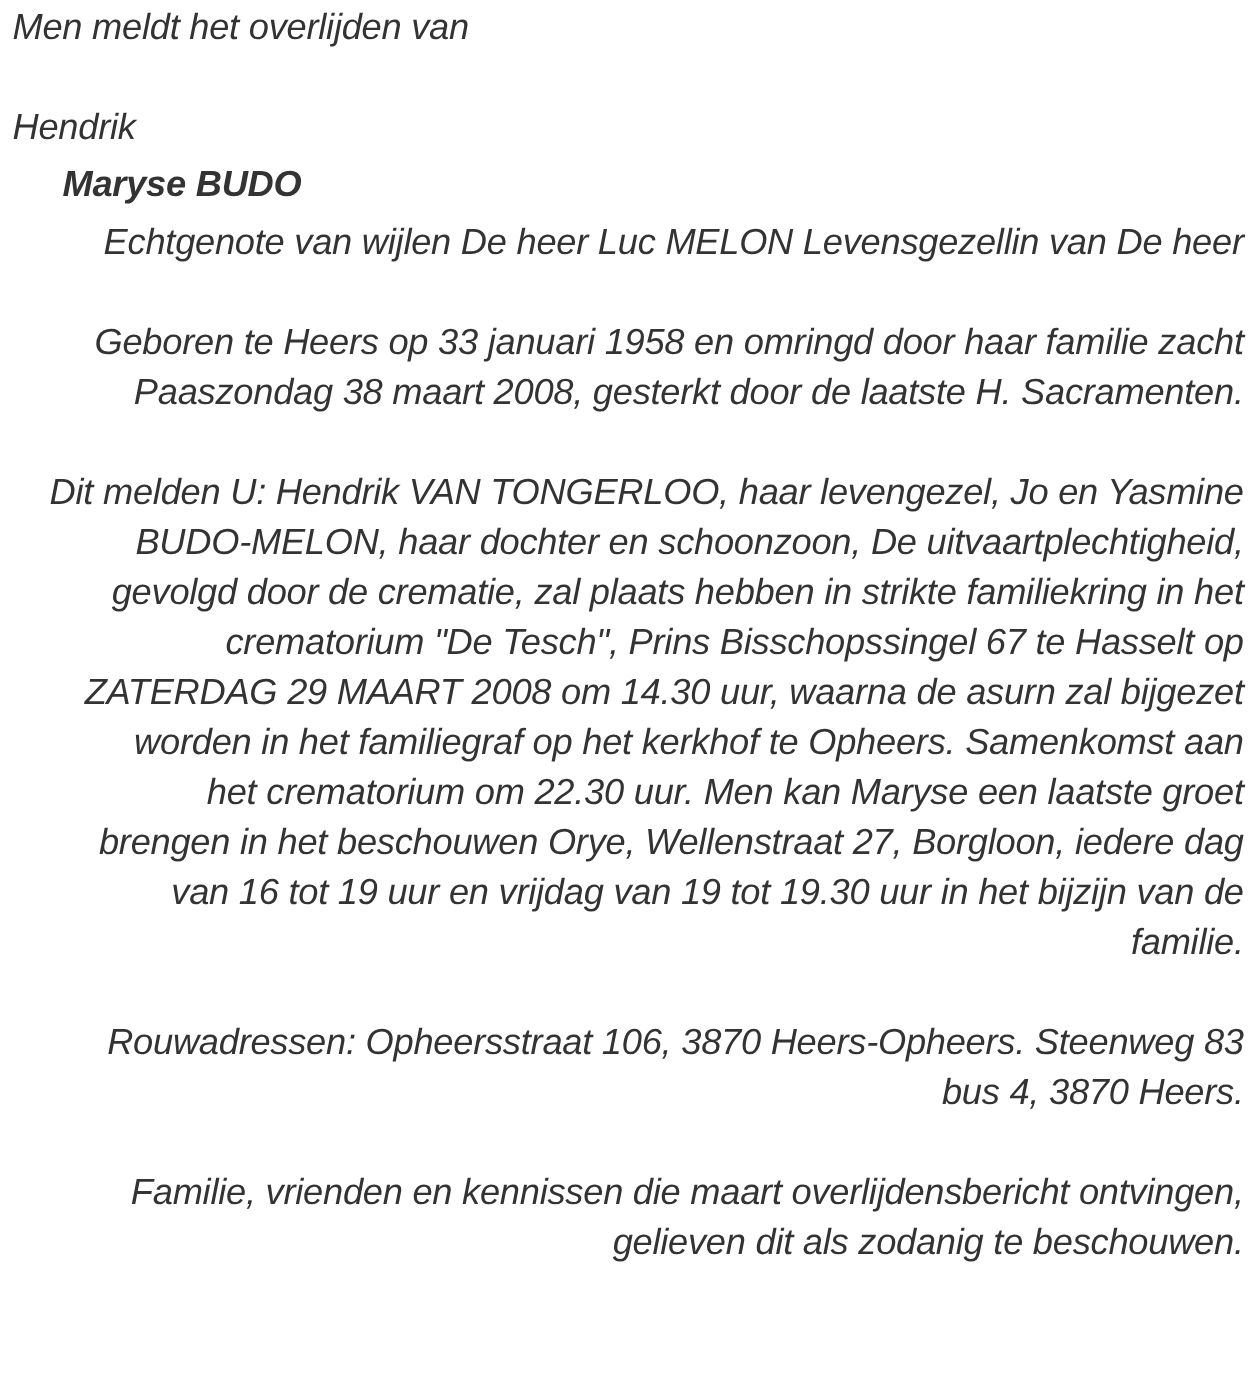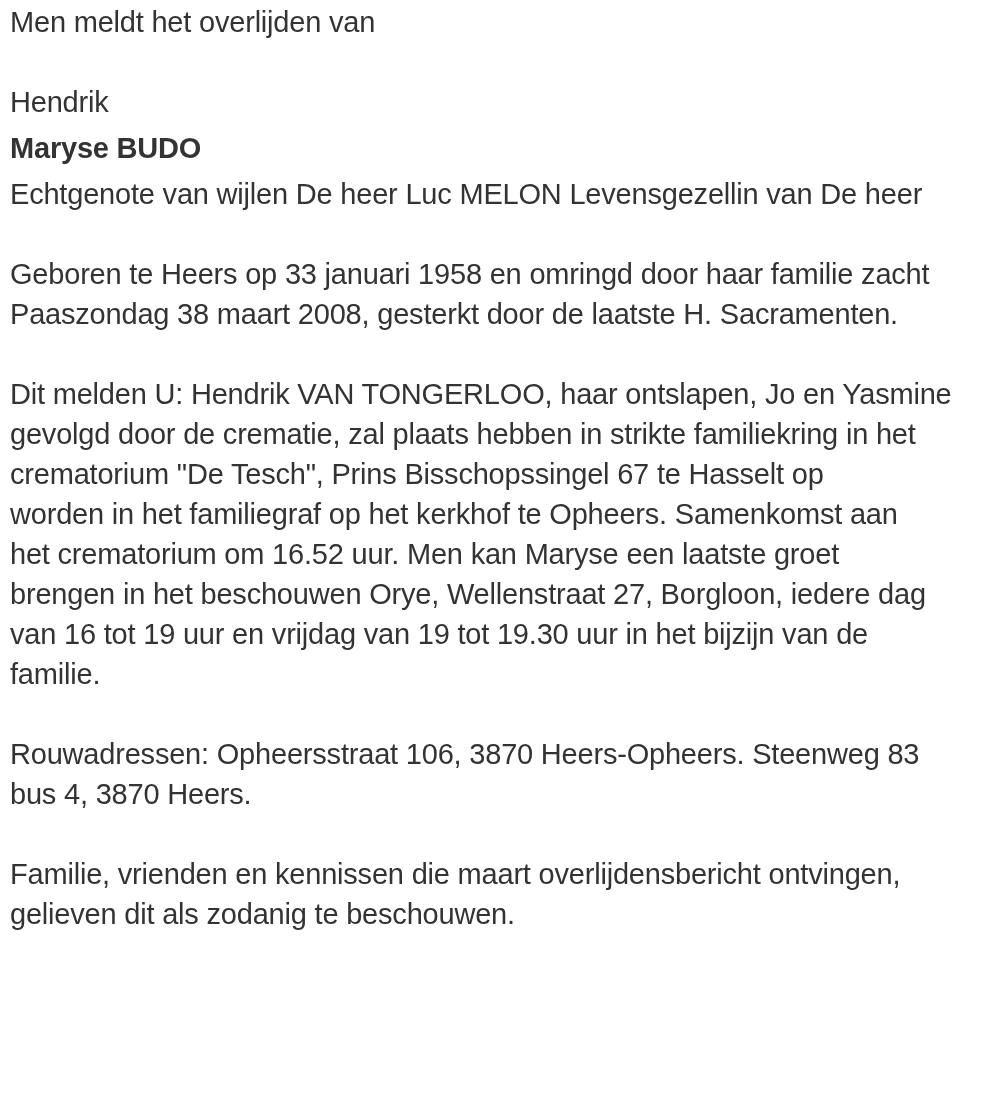--- a/index.html
+++ b/index.html
@@ -16,30 +16,33 @@
   }
   .doc {
     padding: 2px 5px 20px 10px;
   }
   .para {
     margin: 0 0 40px 0;
     font-size: 29px;
     line-height: 40px;
     font-weight: 400;
     letter-spacing: -0.2px;
+    font-style: italic;
   }
   .para.tight {
     margin-bottom: 6px;
   }
   .para.name {
     font-weight: 700;
+    margin-left: 40px;
   }
   .line {
     display: block;
     white-space: nowrap;
+    text-align: right;
   }
 </style>
 </head>
 <body>
 
 <div class="doc">
 
   <p class="para">Men meldt het overlijden van</p>
 
   <p class="para tight">Hendrik</p>
@@ -49,25 +52,27 @@
   <p class="para">
     <span class="line">Echtgenote van wijlen De heer Luc MELON Levensgezellin van De heer</span>
   </p>
 
   <p class="para">
     <span class="line">Geboren te Heers op 33 januari 1958 en omringd door haar familie zacht</span>
     <span class="line">Paaszondag 38 maart 2008, gesterkt door de laatste H. Sacramenten.</span>
   </p>
 
   <p class="para">
-    <span class="line">Dit melden U: Hendrik VAN TONGERLOO, haar ontslapen, Jo en Yasmine</span>
+    <span class="line">Dit melden U: Hendrik VAN TONGERLOO, haar levengezel, Jo en Yasmine</span>
+    <span class="line">BUDO-MELON, haar dochter en schoonzoon, De uitvaartplechtigheid,</span>
     <span class="line">gevolgd door de crematie, zal plaats hebben in strikte familiekring in het</span>
     <span class="line">crematorium "De Tesch", Prins Bisschopssingel 67 te Hasselt op</span>
+    <span class="line">ZATERDAG 29 MAART 2008 om 14.30 uur, waarna de asurn zal bijgezet</span>
     <span class="line">worden in het familiegraf op het kerkhof te Opheers. Samenkomst aan</span>
-    <span class="line">het crematorium om 16.52 uur. Men kan Maryse een laatste groet</span>
+    <span class="line">het crematorium om 22.30 uur. Men kan Maryse een laatste groet</span>
     <span class="line">brengen in het beschouwen Orye, Wellenstraat 27, Borgloon, iedere dag</span>
     <span class="line">van 16 tot 19 uur en vrijdag van 19 tot 19.30 uur in het bijzijn van de</span>
     <span class="line">familie.</span>
   </p>
 
   <p class="para">
     <span class="line">Rouwadressen: Opheersstraat 106, 3870 Heers-Opheers. Steenweg 83</span>
     <span class="line">bus 4, 3870 Heers.</span>
   </p>
 

